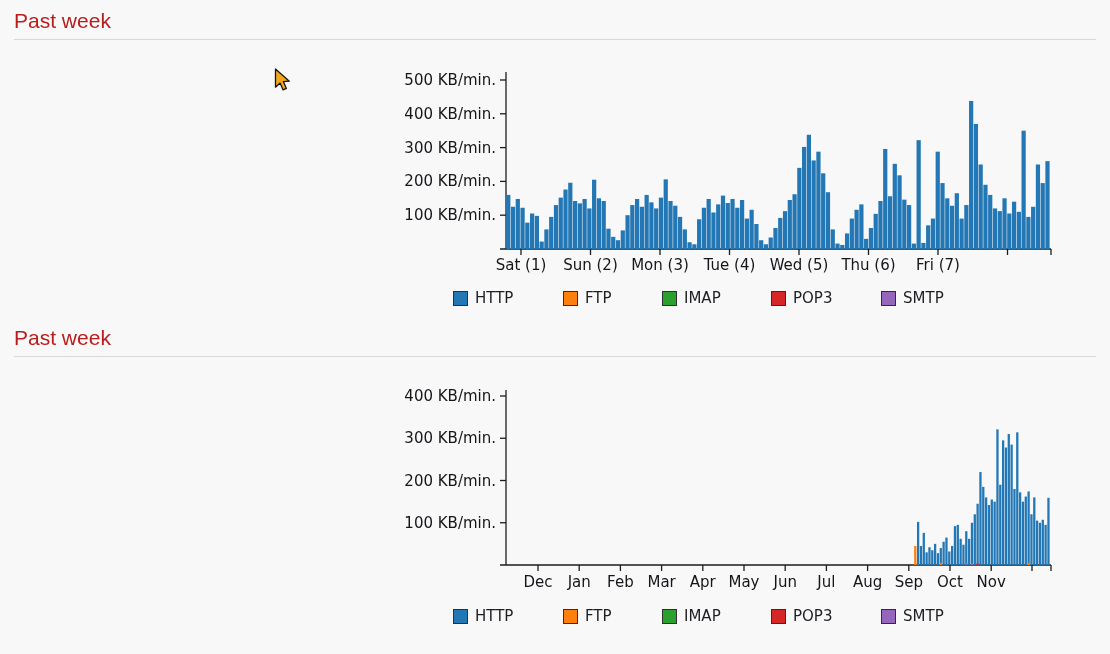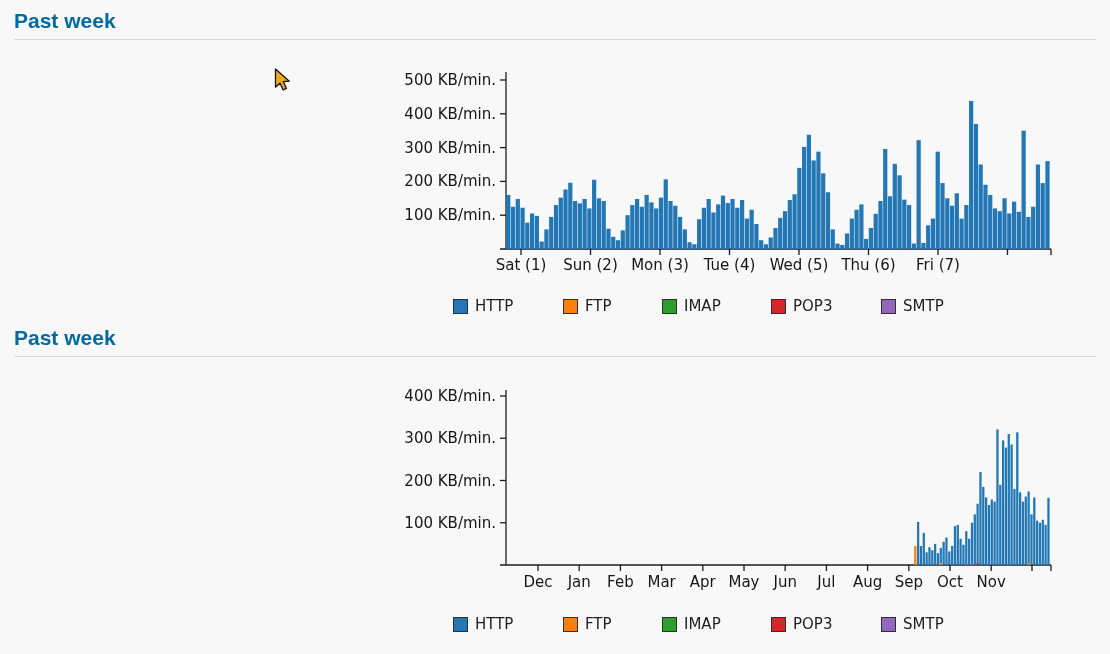--- a/index.html
+++ b/index.html
@@ -7,34 +7,34 @@
     width:1110px;height:654px;position:relative;overflow:hidden;
     background:#f8f8f9;
     font-family:"DejaVu Sans","Liberation Sans",sans-serif;
   }
   .section-header{
     position:absolute;left:14px;right:14px;
     border-bottom:1px solid #d9d9d9;padding-bottom:5px;
   }
   .section-header h2{
     margin:0;font-family:"Liberation Sans",sans-serif;
-    font-size:21px;font-weight:700;color:#0369a1;line-height:26px;
+    font-size:21px;font-weight:400;color:#b91c1c;line-height:26px;
   }
   #header-week{top:8px;}
   #header-year{top:325px;}
   .chart-svg{position:absolute;left:400px;width:670px;height:230px;}
   #chart-week{top:58px;}
   #chart-year{top:378px;}
   .chart-svg text{
     font-family:"DejaVu Sans",sans-serif;font-size:15px;fill:#16161a;
   }
   .legend{position:absolute;left:445px;width:560px;height:20px;}
   #legend-week{top:290px;}
   #legend-year{top:608px;}
-  .legend-item{position:absolute;top:8px;display:flex;align-items:center;}
+  .legend-item{position:absolute;top:0;display:flex;align-items:center;}
   .swatch{
     width:13px;height:13px;border:1.5px solid #2e2e33;display:inline-block;
   }
   .legend-label{
     margin-left:7px;font-size:15px;color:#1d1d22;line-height:17px;
     font-family:"DejaVu Sans",sans-serif;
   }
   #cursor{position:absolute;left:274px;top:68px;}
 </style>
 </head>

